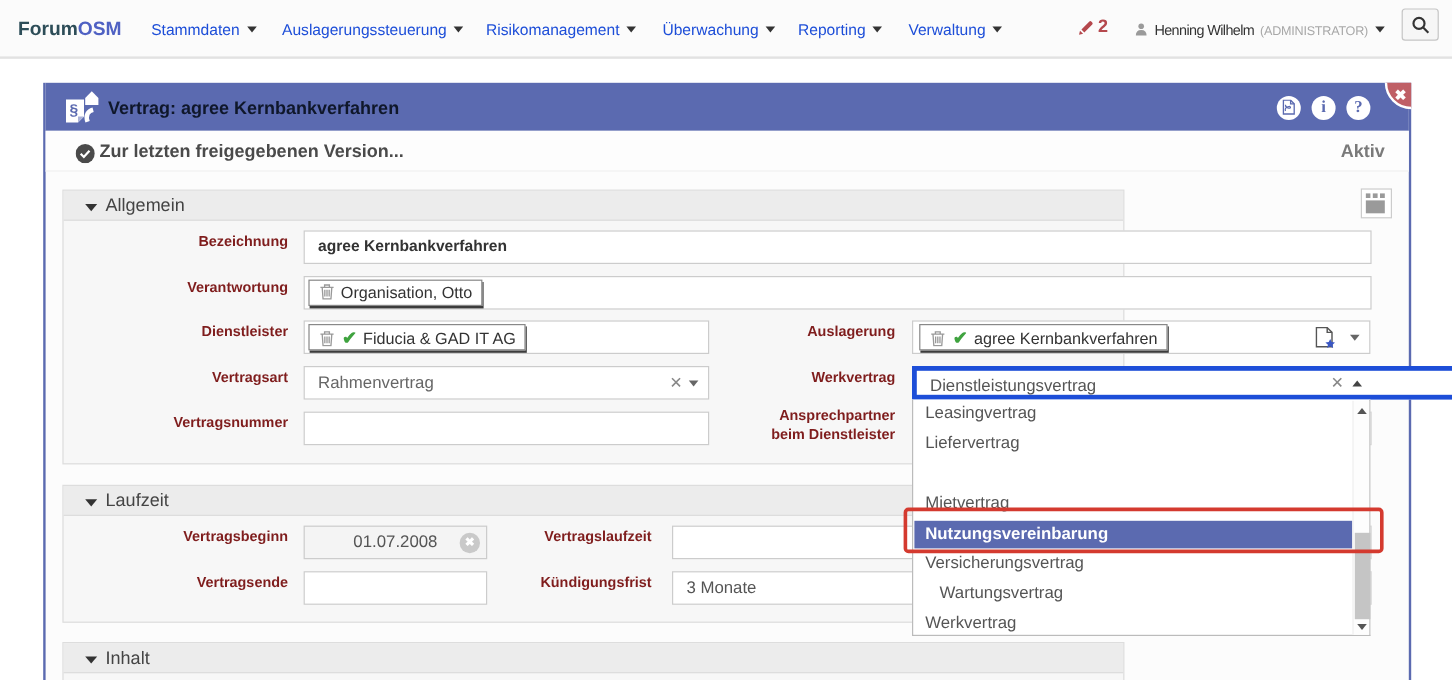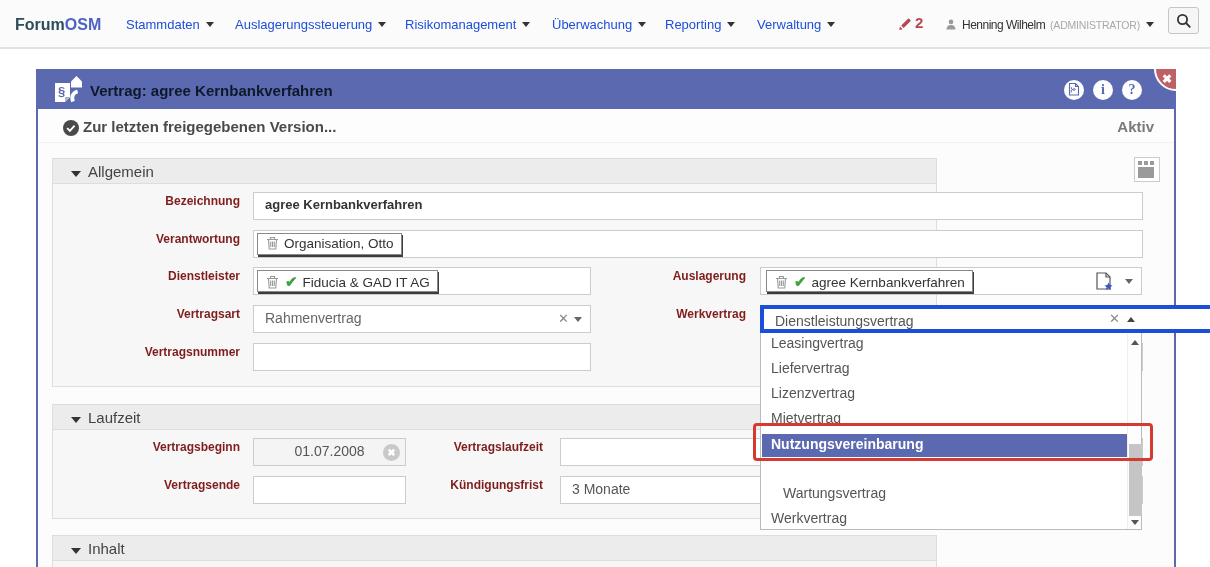--- a/index.html
+++ b/index.html
@@ -196,20 +196,21 @@
   <div class="lbl" style="left:560px; top:238px; width:148px;">Werkvertrag</div>
   <div class="inp" style="left:722px; top:236px; width:458px; border:4px solid #1d4ed8;">
     <div class="inptext">Dienstleistungsvertrag</div>
   </div>
   <div class="selx" style="left:1071px; top:242px;">✕</div>
   <div class="seltriup" style="left:1089px; top:248px;"></div>
 
   <div class="lbl" style="left:60px; top:276px; width:142px;">Vertragsnummer</div>
   <div class="inp" style="left:215px; top:274px; width:338px;"></div>
 
+  <div class="lbl" style="left:560px; top:269px; width:148px; line-height:16px;">Ansprechpartner<br>beim Dienstleister</div>
   <div class="inp" style="left:722px; top:274px; width:383px;"></div>
 
   <div class="section" id="sec2" style="top:335px; height:115px;">
     <div class="sechead"><span class="tri"></span>Laufzeit</div>
   </div>
   <div class="lbl" style="left:60px; top:371px; width:142px;">Vertragsbeginn</div>
   <div class="inp" style="left:215px; top:369px; width:153px; background:#f4f4f4;">
     <div class="inptext" style="text-align:center; padding-left:0;">01.07.2008</div>
   </div>
   <div style="position:absolute; left:345px; top:375px; width:17px; height:17px; border-radius:50%; background:#c9c9c9; color:#fff; font-size:10px; font-weight:bold; text-align:center; line-height:17px;">✖</div>
@@ -224,23 +225,23 @@
   </div>
 
   <div class="section" id="sec3" style="top:466px; height:33px;">
     <div class="sechead"><span class="tri"></span>Inhalt</div>
   </div>
 </div>
 
 <div id="ddpanel">
   <div class="dditem" style="top:0px;">Leasingvertrag</div>
   <div class="dditem" style="top:25px;">Liefervertrag</div>
-  <div class="dditem" style="top:50px;">Lizenzvertrag</div>
   <div class="dditem" style="top:75px;">Mietvertrag</div>
   <div class="dditem" id="ddsel" style="top:101px;">Nutzungsvereinbarung</div>
+  <div class="dditem" style="top:125px;">Versicherungsvertrag</div>
   <div class="dditem" style="top:150px;padding-left:21px;">Wartungsvertrag</div>
   <div class="dditem" style="top:175px;">Werkvertrag</div>
   <div id="ddscroll">
     <div style="position:absolute; left:3px; top:6px; width:0; height:0; border-left:4px solid transparent; border-right:4px solid transparent; border-bottom:5px solid #555;"></div>
     <div id="ddthumb"></div>
     <div style="position:absolute; left:3px; top:186px; width:0; height:0; border-left:4px solid transparent; border-right:4px solid transparent; border-top:5px solid #555;"></div>
   </div>
 </div>
 <div id="redrect"></div>
 

